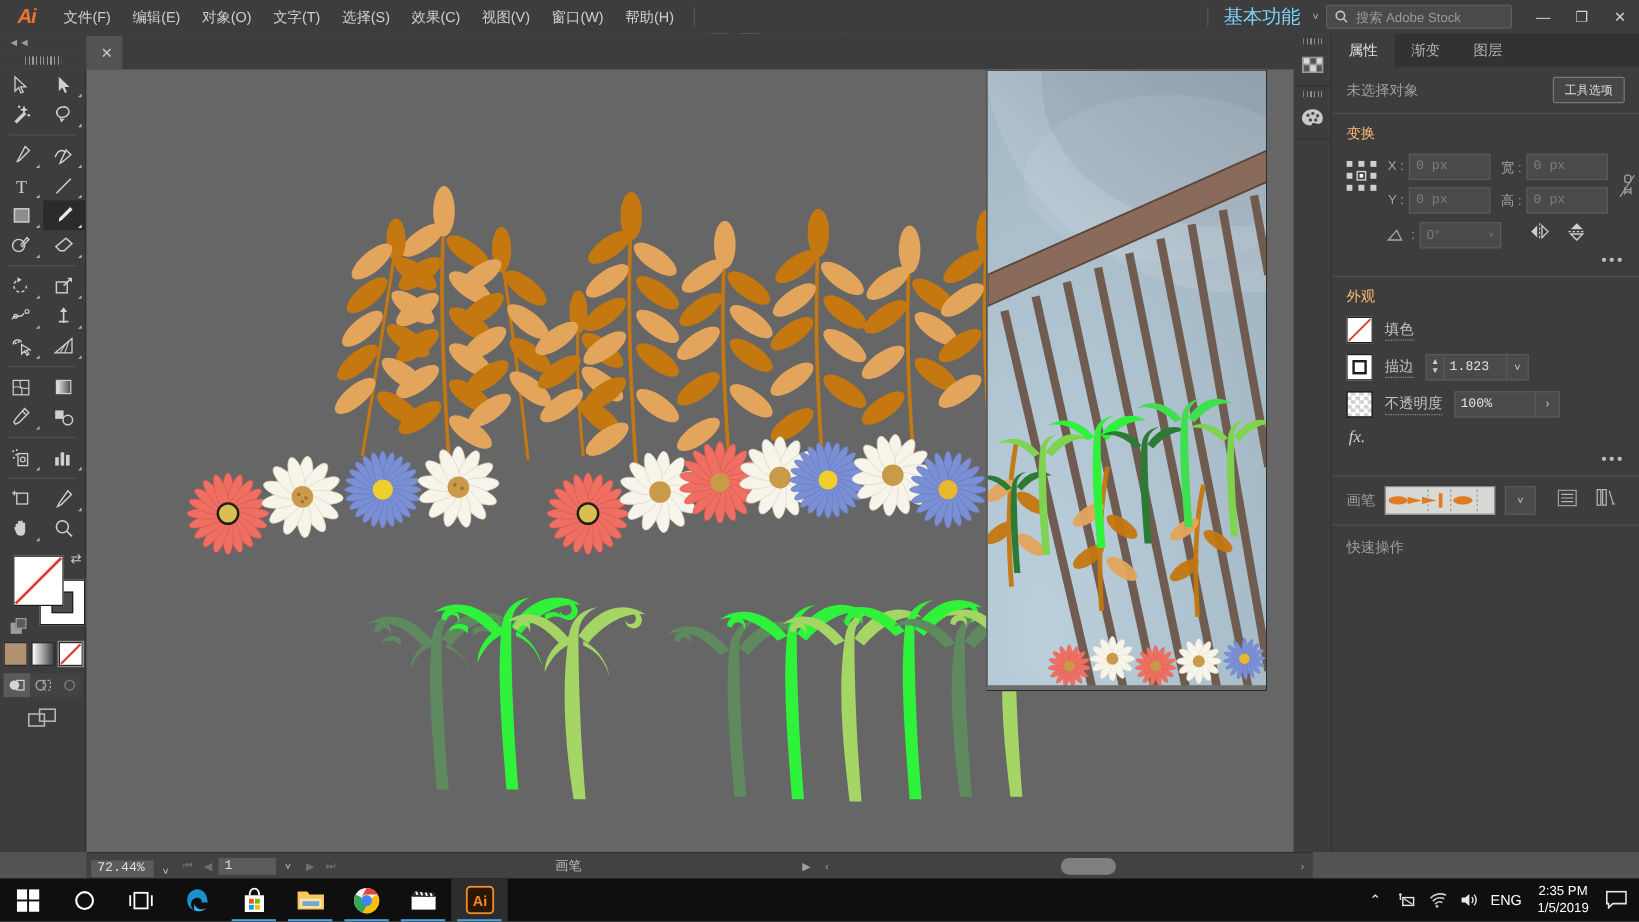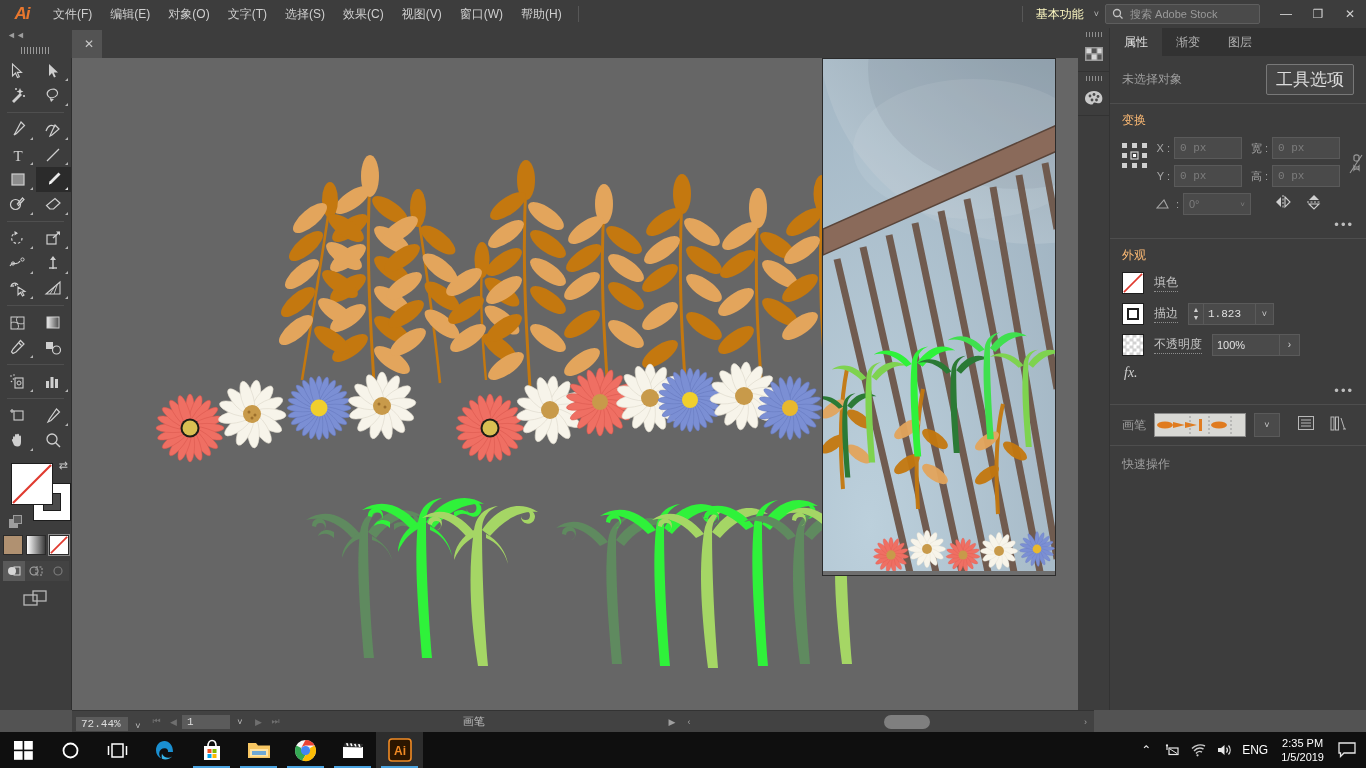--- a/index.html
+++ b/index.html
@@ -14,21 +14,21 @@
     color:#e8772e; font-size:17px; font-weight:bold; font-style:italic; letter-spacing:-1px; }
   .menu-item { padding:0 9px; height:28px; line-height:28px; color:#cfcfcf; font-size:12px; cursor:default; }
   .mb-sep { width:1px; height:16px; background:#575757; margin:0 7px; }
   .mb-icon { width:26px; height:20px; display:flex; align-items:center; justify-content:center;
     color:#8d8d8d; font-size:11px;margin-top:41px; }
   .mb-box { border:1px solid #7a7a7a; border-radius:2px; color:#8d8d8d; font-size:9px;
     padding:1px 3px; min-width:17px; text-align:center; }
   .arrange-ic { display:flex; gap:1px; align-items:center; }
   .arrange-ic i { display:block; background:#a8a8a8; }
   .spacer { flex:1; }
-  .workspace { color:#fef9c3; font-size:12px; padding:0 6px; }
+  .workspace { color:#7dd3fc; font-size:16px; padding:0 6px; }
   .chev { color:#bdbdbd; font-size:9px; margin-left:4px; }
   .stock-search { display:flex; align-items:center; gap:6px; background:#4a4a4a;
     border:1px solid #5e5e5e; border-radius:2px; height:20px; width:155px; padding:0 6px; margin-left:6px;}
   .stock-search .ph { color:#9a9a9a; font-size:11px; }
   .winbtns { display:flex; margin-left:10px; }
   .winbtn { width:32px; height:28px; display:flex; align-items:center; justify-content:center;
     color:#d2d2d2; font-size:12px; }
 
   
   .tabbar { position:absolute; left:72px; top:28px; width:1022px; height:30px; background:#3d3d3d; }
@@ -111,21 +111,21 @@
   .railgrip { position:absolute; top:4px; left:8px; width:16px; height:5px;
     background:repeating-linear-gradient(to right,#8f8f8f 0 1px,transparent 1px 3px); }
 
   .props { position:absolute; left:1110px; top:28px; width:256px; height:682px; background:#3d3d3d; }
   .ptabs { display:flex; height:28px; background:#323232; }
   .ptab { padding:0 14px; height:28px; line-height:28px; color:#b0b0b0; font-size:12px; }
   .ptab.active { background:#3d3d3d; color:#e4e4e4; }
   .prow-head { display:flex; align-items:center; justify-content:space-between;
     padding:8px 12px; }
   .psub { color:#9e9e9e; font-size:12px; }
-  .pbtn { border:1px solid #787878; border-radius:2px; color:#ddd; font-size:17px;
+  .pbtn { border:1px solid #787878; border-radius:2px; color:#ddd; font-size:10px;
     padding:3px 9px; background:#464646; }
   .psection { border-top:1px solid #4e4e4e; padding:8px 12px 6px 12px; }
   .ptitle { color:#fdba74; font-size:12px; margin-bottom:8px; }
   .xfgrid { display:flex; align-items:flex-start; gap:8px; }
   .refpoint { width:26px; height:26px; margin-top:6px; position:relative; }
   .fields { flex:1; }
   .frow { display:flex; align-items:center; margin-bottom:6px; gap:4px; }
   .flab { color:#a5a5a5; font-size:11px; width:14px; text-align:right; }
   .finput { background:#4a4a4a; border:1px solid #5a5a5a; height:22px; width:68px;
     color:#7d7d7d; font-size:11px; padding:0 5px; line-height:20px;
@@ -141,21 +141,21 @@
   .aplab { color:#c4c4c4; font-size:12px; border-bottom:1px dotted #8d8d8d; }
   .stepper { display:flex; align-items:center; background:#4a4a4a; border:1px solid #5a5a5a;
     height:22px; }
   .stepper .ar { width:14px; color:#cfcfcf; font-size:7px; text-align:center; line-height:8px; }
   .stepper .v { width:52px; color:#e0e0e0; font-size:11px; padding:0 4px;
     font-family:"Liberation Mono", monospace; border-left:1px solid #5a5a5a; line-height:20px;}
   .stepper .dd { width:18px; text-align:center; color:#cfcfcf; font-size:9px; line-height:20px;
     border-left:1px solid #5a5a5a; }
   .opbox { display:flex; align-items:center; background:#4a4a4a; border:1px solid #5a5a5a; height:22px; }
   .opbox .v { width:66px; color:#e0e0e0; font-size:11px; padding:0 4px;
-     font-family:Liberation Sans, sans-serif; line-height:20px;}
+     font-family:Liberation Mono, monospace; line-height:20px;}
   .opbox .gt { width:20px; text-align:center; color:#cfcfcf; font-size:10px;
      border-left:1px solid #5a5a5a; line-height:20px;}
   .brushrow { display:flex; align-items:center; gap:8px; padding:8px 12px; }
   .brushsw { width:92px; height:24px; background:#d8d8d4; border:1px solid #8a8a8a;
     position:relative; overflow:hidden; }
   .brushdd { width:26px; height:24px; background:#4a4a4a; border:1px solid #5a5a5a;
     color:#d0d0d0; font-size:9px; display:flex; align-items:center; justify-content:center; }
 
   
   .taskbar { position:absolute; left:0; top:732px; width:1366px; height:36px; background:#0f0f0f;

